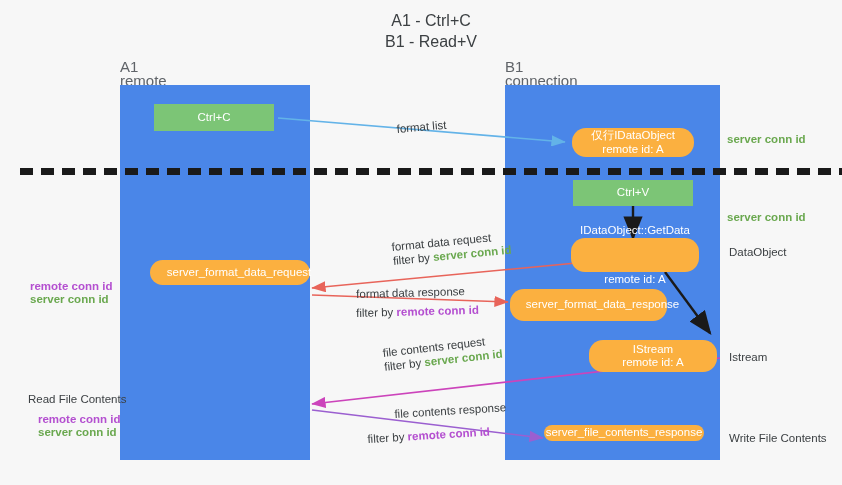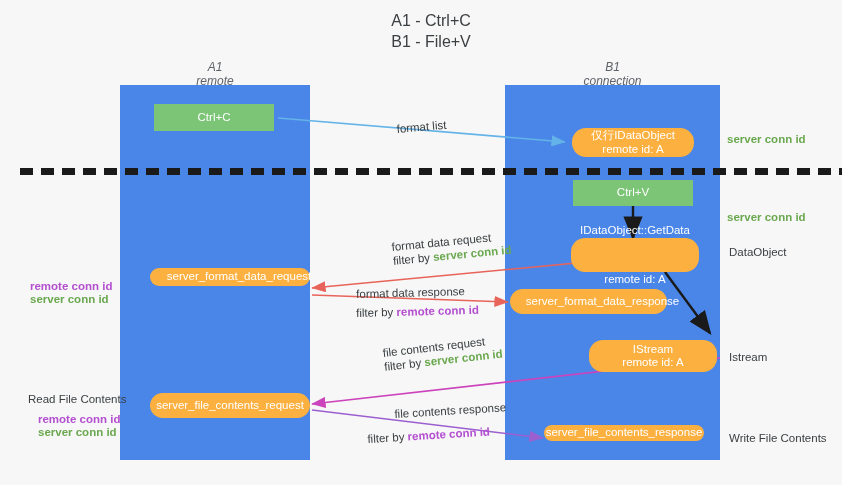--- a/index.html
+++ b/index.html
@@ -17,21 +17,21 @@
   
   .title{
     left:0;right:0;top:10px;
     text-align:center;
     font-size:16px;line-height:21px;
     color:#3c4043;
   }
 
   
   .col-head{
-    text-align:center;font-size:12px;line-height:14px;color:#5f6368;font-style:italic;
+    text-align:left;font-size:15px;line-height:14px;color:#5f6368;
   }
 
   
   .lane{background:#4a86e8;}
 
   
   .box{
     box-sizing:border-box;
     display:flex;flex-direction:column;
     align-items:center;justify-content:center;
@@ -65,21 +65,21 @@
 
   svg.overlay{position:absolute;left:0;top:0;width:842px;height:485px;pointer-events:none;}
 </style>
 </head>
 <body>
 
 <div id="stage">
 
   <div class="abs title">
     <div>A1 - Ctrl+C</div>
-    <div>B1 - File+V</div>
+    <div>B1 - Read+V</div>
   </div>
 
   <div class="abs col-head" style="left:100px;top:60px;width:190px;">
     <div>A1</div>
     <div>remote</div>
   </div>
   <div class="abs col-head" style="left:485px;top:60px;width:215px;">
     <div>B1</div>
     <div>connection</div>
   </div>
@@ -118,43 +118,40 @@
 
     <line x1="700" y1="358" x2="292" y2="404" stroke="#cc44bb" stroke-width="1.6" marker-end="url(#ah-mag)"></line>
 
     <line x1="292" y1="410" x2="523" y2="438" stroke="#9b5fd0" stroke-width="1.6" marker-end="url(#ah-pur)"></line>
   </svg>
 
   <div class="abs box green" style="left:134px;top:104px;width:120px;height:27px;">
     <div>Ctrl+C</div>
   </div>
 
-  <div class="abs box orange" style="left:130px;top:268px;width:160px;height:18px;padding-left:22px;">
+  <div class="abs box orange" style="left:130px;top:260px;width:160px;height:25px;padding-left:22px;">
     <div>server_format_data_request</div>
   </div>
 
-  <div class="abs box orange" style="left:130px;top:393px;width:160px;height:25px;">
-    <div>server_file_contents_request</div>
-  </div>
 
   <div class="abs box orange" style="left:552px;top:128px;width:122px;height:29px;">
     <div>仅行IDataObject</div>
     <div class="l2">remote id: A</div>
   </div>
 
   <div class="abs box green" style="left:553px;top:180px;width:120px;height:26px;">
     <div>Ctrl+V</div>
   </div>
 
   <div class="abs box orange" style="left:551px;top:238px;width:128px;height:34px;gap:36px;">
     <div>IDataObject::GetData</div>
     <div class="l2">remote id: A</div>
   </div>
 
-  <div class="abs box orange" style="left:490px;top:289px;width:157px;height:25px;padding-left:32px;">
+  <div class="abs box orange" style="left:490px;top:289px;width:157px;height:32px;padding-left:32px;">
     <div>server_format_data_response</div>
   </div>
 
   <div class="abs box orange" style="left:569px;top:340px;width:128px;height:32px;">
     <div>IStream</div>
     <div class="l2">remote id: A</div>
   </div>
 
   <div class="abs box orange" style="left:524px;top:425px;width:160px;height:16px;">
     <div>server_file_contents_response</div>

